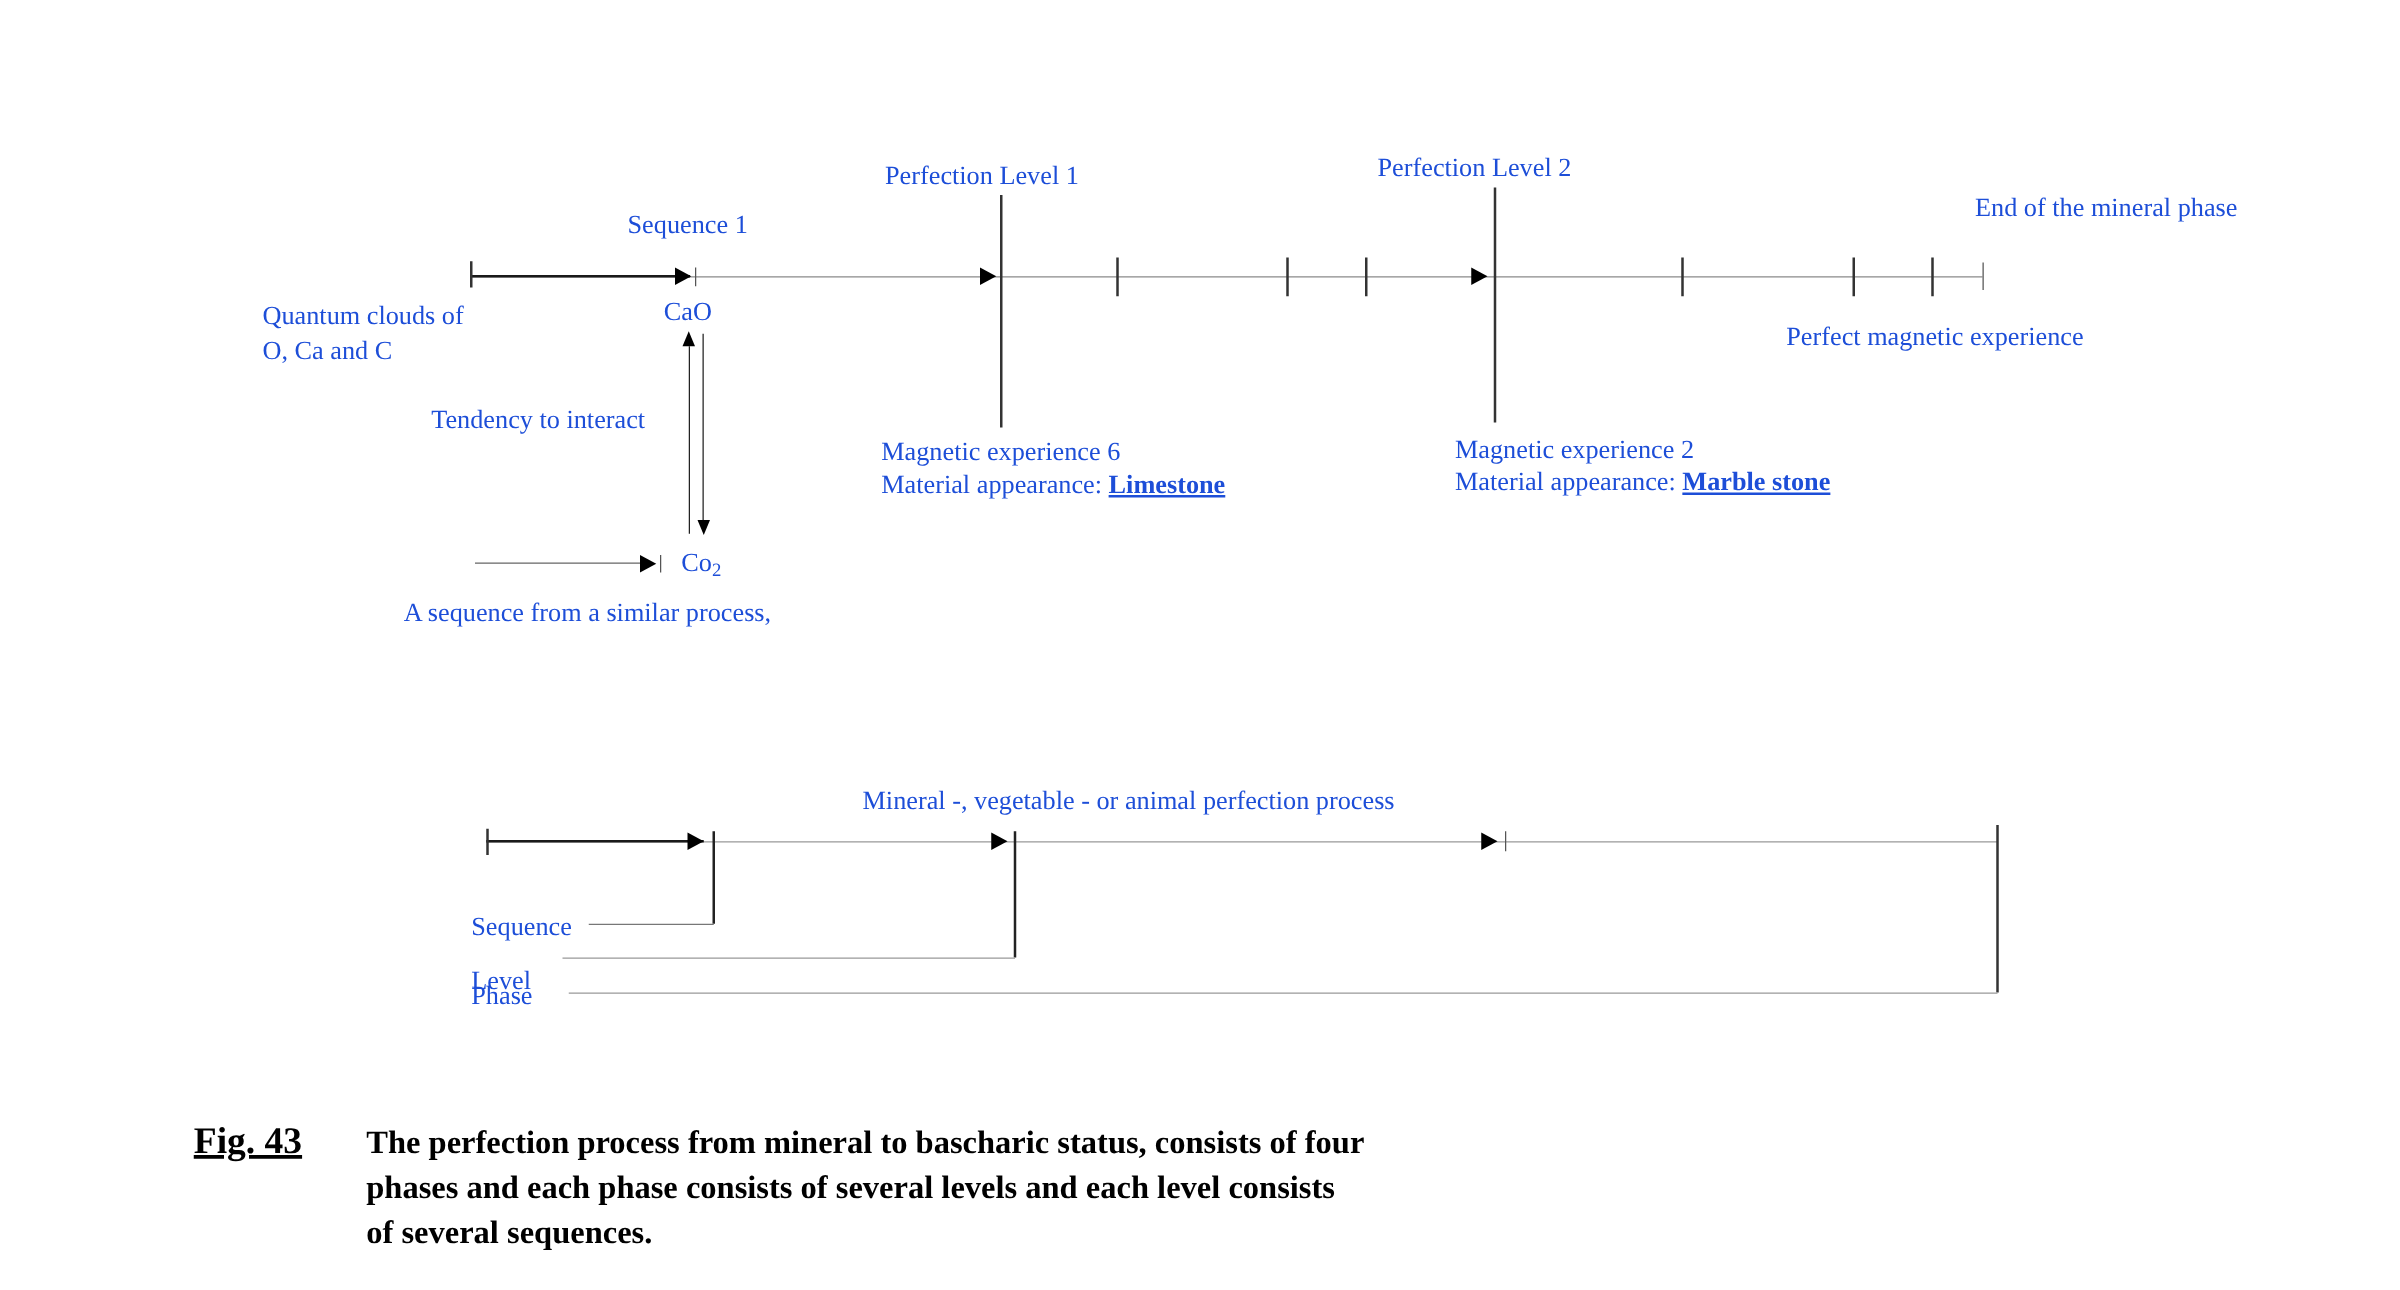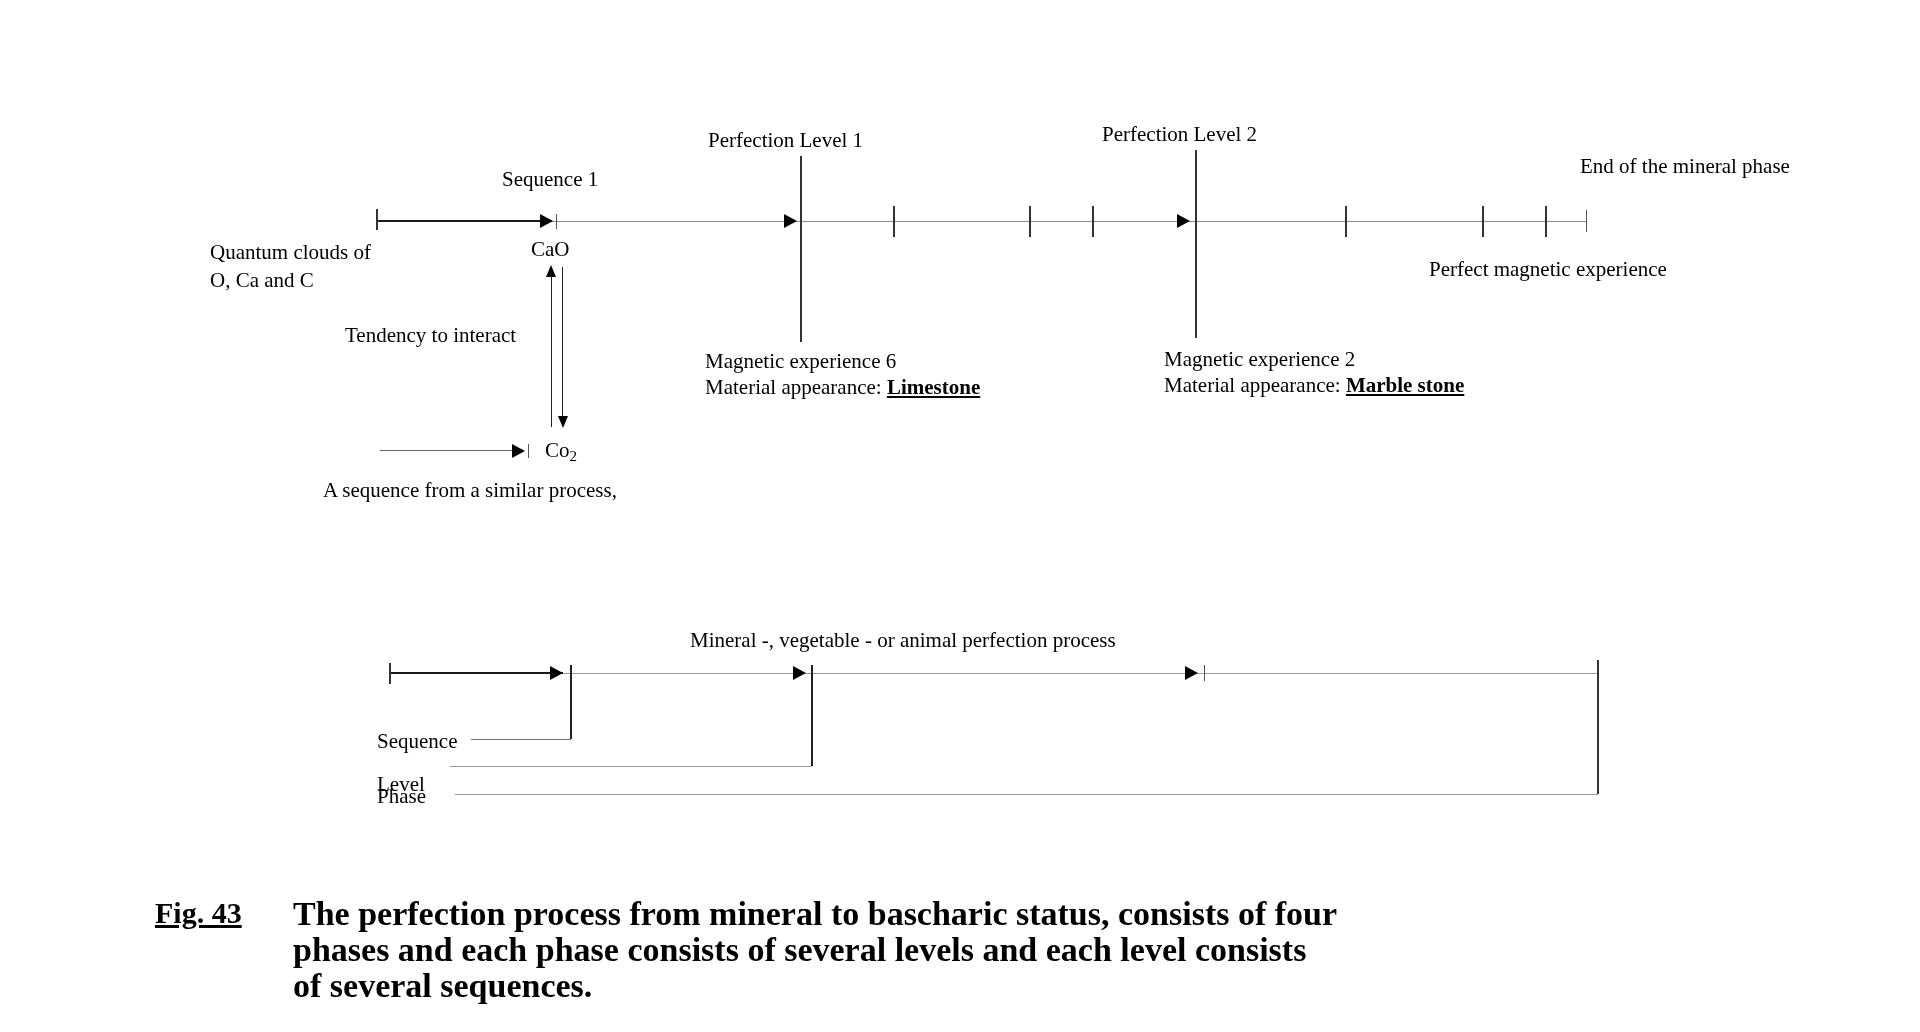--- a/index.html
+++ b/index.html
@@ -6,40 +6,40 @@
   #canvas {
     position: relative;
     width: 1920px;
     height: 1032px;
     background: #ffffff;
     font-family: "Liberation Serif", "DejaVu Serif", serif;
     color: #000000;
     overflow: hidden;
   }
   .abs { position: absolute; }
-  .txt { position: absolute; font-size: 21px; line-height: 27px; white-space: nowrap; color: #000000; }
+  .txt { position: absolute; font-size: 21px; line-height: 27px; white-space: nowrap; color: #1d4ed8; }
   .hline { position: absolute; height: 1px; background: #8a8a8a; }
   .hline-dark { position: absolute; height: 2px; background: #1a1a1a; }
   .vline { position: absolute; width: 2px; background: #333333; }
   .vline-thin { position: absolute; width: 1px; background: #555555; }
   
   .ar { position: absolute; width: 0; height: 0;
         border-top: 7px solid transparent; border-bottom: 7px solid transparent;
         border-left: 13px solid #000; }
   
   .au { position: absolute; width: 0; height: 0;
         border-left: 5px solid transparent; border-right: 5px solid transparent;
         border-bottom: 12px solid #000; }
   .ad { position: absolute; width: 0; height: 0;
         border-left: 5px solid transparent; border-right: 5px solid transparent;
         border-top: 12px solid #000; }
   .material { font-weight: bold; text-decoration: underline; }
   .prewrap { white-space: pre; }
   .sub { font-size: 15px; vertical-align: -4px; }
-  .caption { font-weight: bold; font-size: 34px; line-height: 36px; white-space: nowrap; }
+  .caption { font-weight: bold; font-size: 26px; line-height: 36px; white-space: nowrap; }
   .fig-label { font-weight: bold; font-size: 30px; text-decoration: underline; white-space: nowrap; }
 </style>
 </head>
 <body>
 
 <div id="canvas">
 
   <div class="hline" style="left:376px; top:221px; width:1210px;"></div>
 
   <div class="hline-dark" style="left:376px; top:220px; width:176px;"></div>

